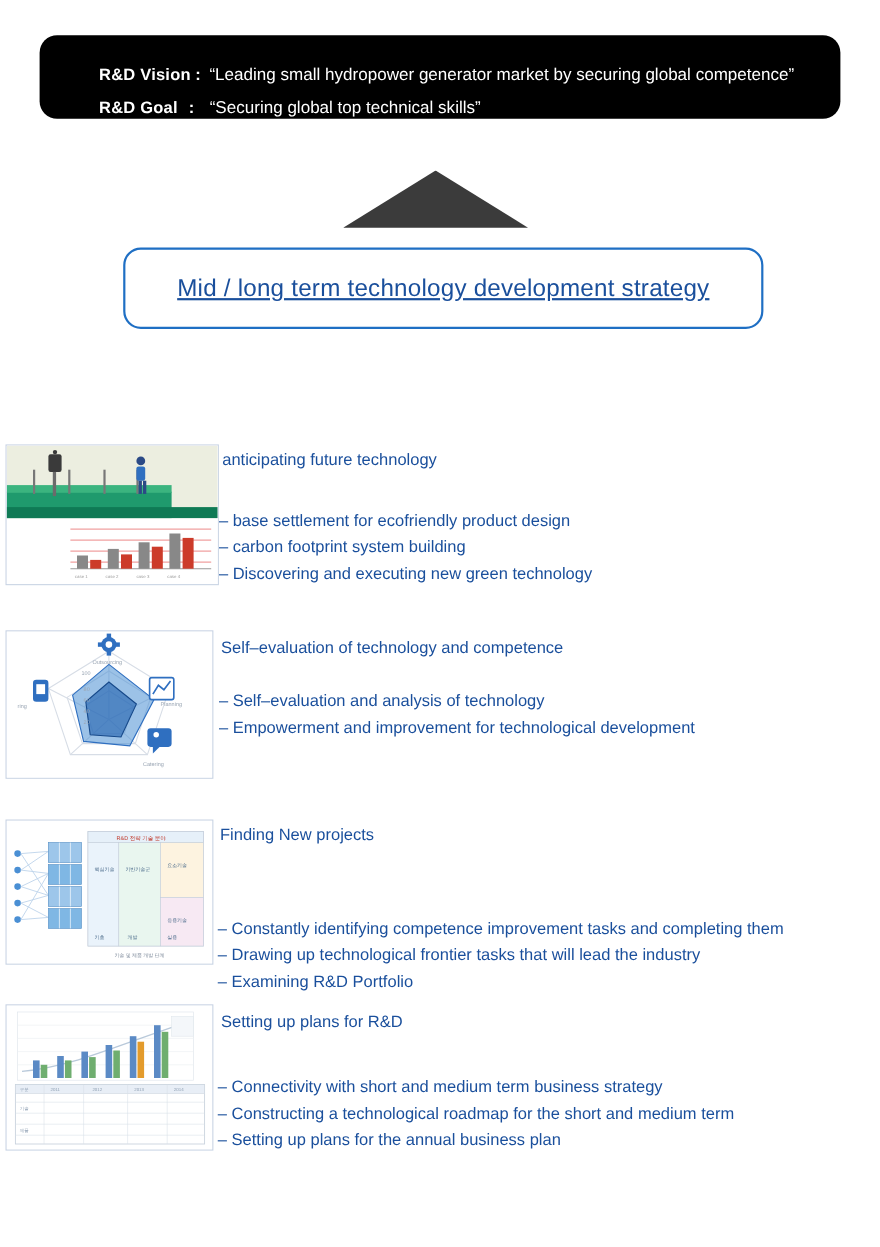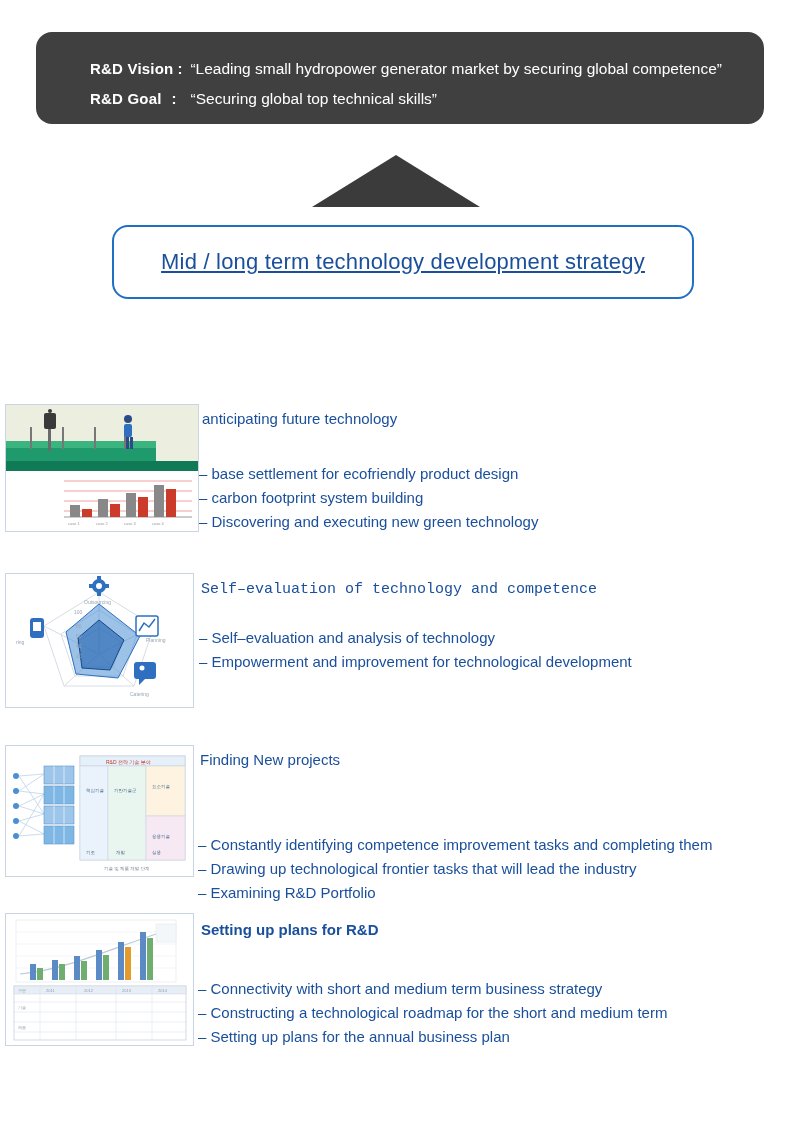--- a/index.html
+++ b/index.html
@@ -15,22 +15,22 @@
     color: #1a4f9c;
     overflow: hidden;
   }
 
   
   .vision-banner {
     position: absolute;
     left: 36px;
     top: 32px;
     width: 728px;
-    height: 92px;
-    background: #404040;
+    height: 76px;
+    background: #000000;
     border-radius: 16px;
     box-sizing: border-box;
     padding: 16px 0 12px 0;
   }
   .vision-row {
     display: flex;
     align-items: baseline;
     color: #ffffff;
     font-size: 15px;
     padding-left: 54px;
@@ -113,31 +113,31 @@
   }
 
   
   #sec-1 { top: 404px; }
   #sec-1 .thumb { width: 194px; height: 128px; }
   #sec-1 .sec-title { left: 202px; top: 6px; }
   #sec-1 .bullets { left: 199px; top: 58px; }
 
   #sec-2 { top: 573px; }
   #sec-2 .thumb { width: 189px; height: 135px; }
-  #sec-2 .sec-title { left: 201px; top: 8px; font-family: Liberation Mono, monospace; }
+  #sec-2 .sec-title { left: 201px; top: 8px; }
   #sec-2 .bullets { left: 199px; top: 53px; }
 
   #sec-3 { top: 745px; }
   #sec-3 .thumb { width: 189px; height: 132px; }
   #sec-3 .sec-title { left: 200px; top: 6px; }
   #sec-3 .bullets { left: 198px; top: 52px; margin-top: 36px; }
 
   #sec-4 { top: 913px; }
   #sec-4 .thumb { width: 189px; height: 133px; }
-  #sec-4 .sec-title { left: 201px; top: 8px; font-weight: bold; }
+  #sec-4 .sec-title { left: 201px; top: 8px; }
   #sec-4 .bullets { left: 198px; top: 64px; }
 
   .thumb svg { display: block; }
 </style>
 </head>
 <body>
 
 <div class="vision-banner">
   <div class="vision-row vision">
     <span class="lbl">R&amp;D Vision</span>

